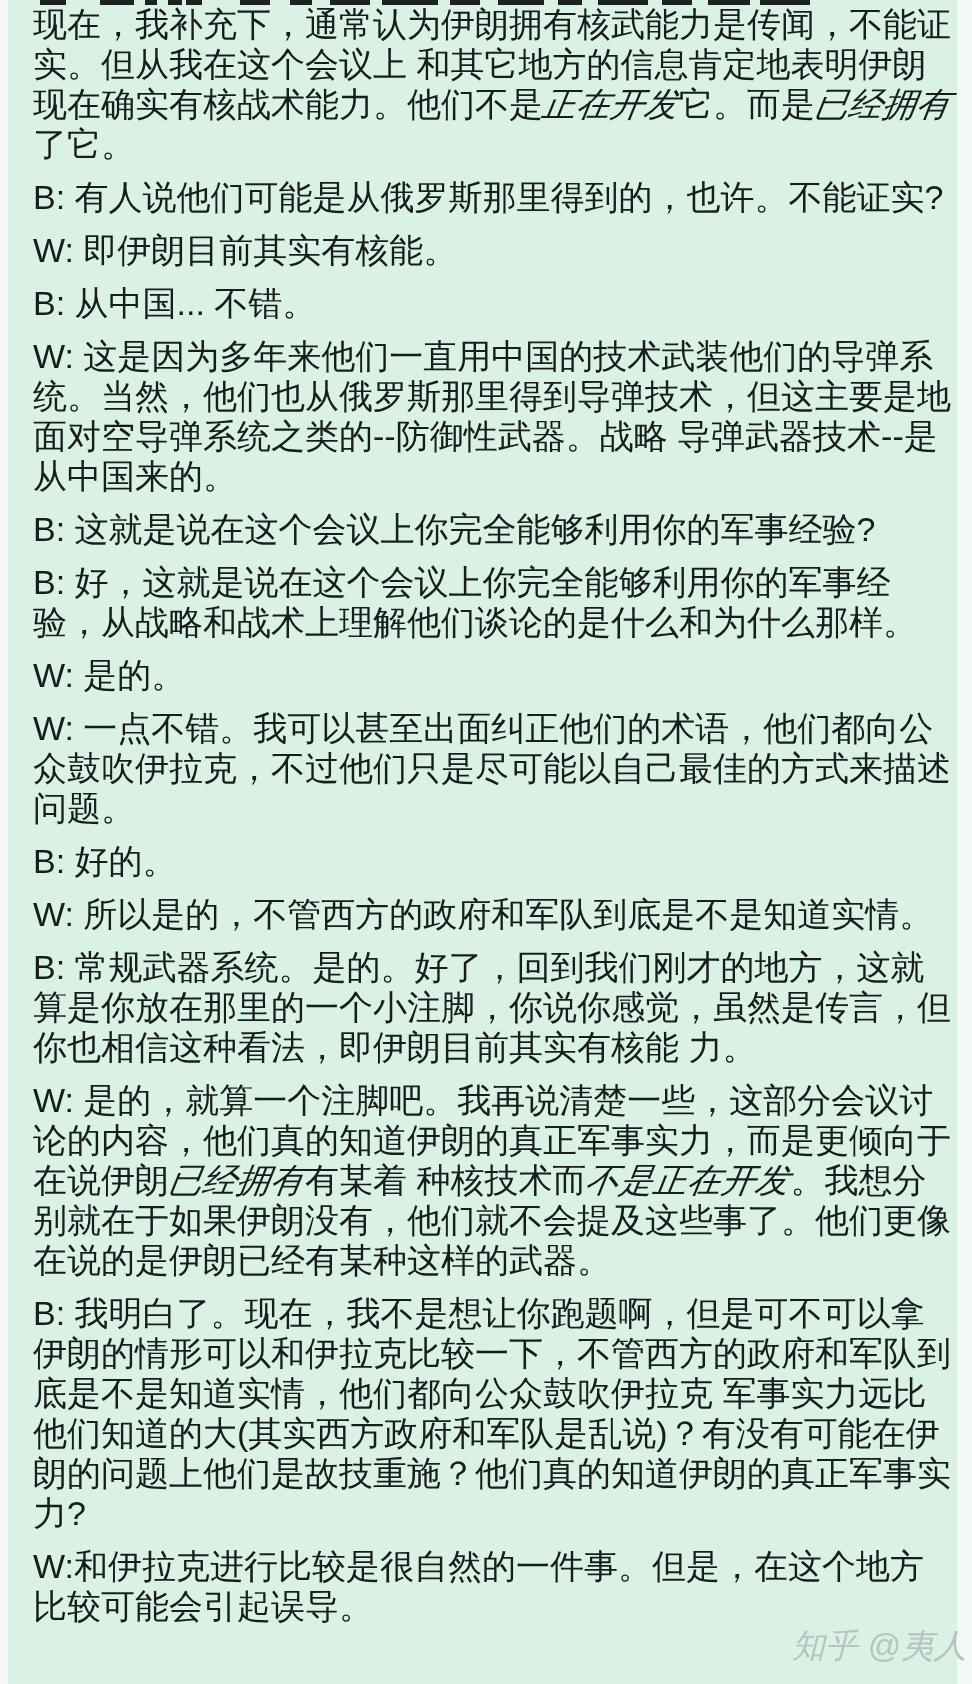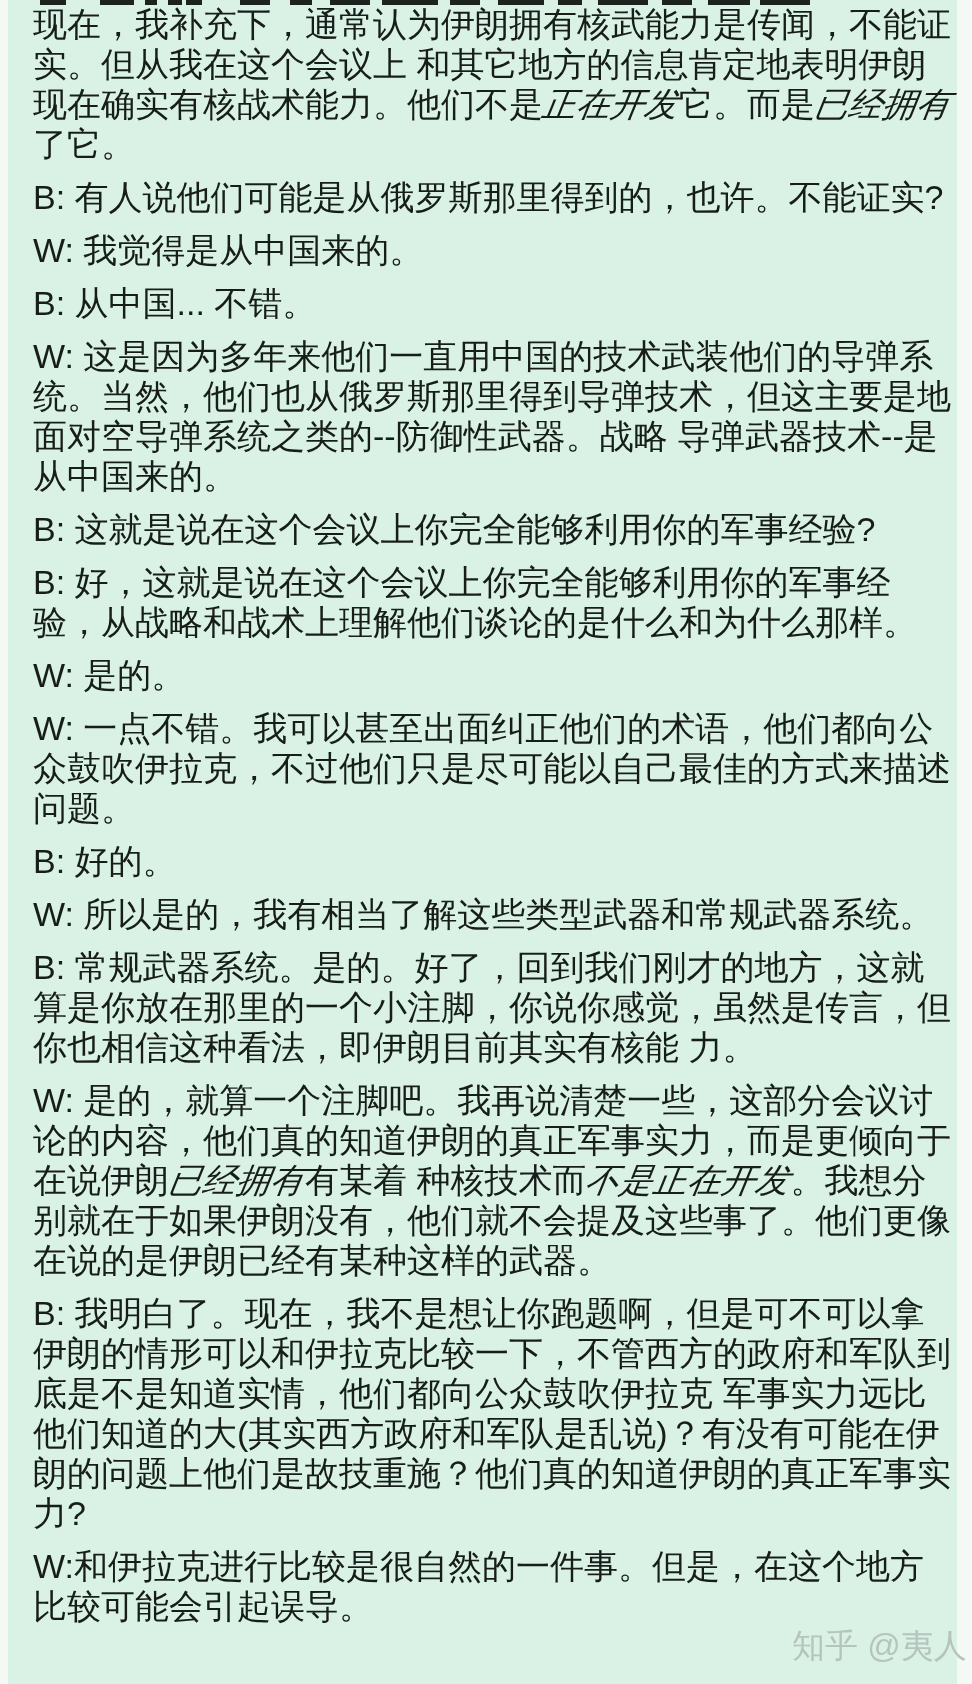--- a/index.html
+++ b/index.html
@@ -39,20 +39,21 @@
     font-style: italic;
     display: inline-block;
     transform: skewX(-9deg);
   }
   .watermark {
     position: absolute;
     left: 792px; top: 1624px;
     font-size: 33px;
     color: #b5c5be;
     white-space: nowrap;
+    font-style: italic;
   }
 </style>
 </head>
 <body style="background: rgb(217, 242, 229);">
 
 <div class="edge-strip edge-left" style="background: rgb(244, 249, 246);"></div>
 <div class="edge-strip edge-right" style="background: rgb(244, 249, 246);"></div>
 
 <div class="clipped-line">
     <div class="clipped-frag" style="left: 40px; width: 26px;"></div>
@@ -69,28 +70,28 @@
     <div class="clipped-frag" style="left: 558px; width: 24px;"></div>
     <div class="clipped-frag" style="left: 598px; width: 50px;"></div>
     <div class="clipped-frag" style="left: 662px; width: 30px;"></div>
     <div class="clipped-frag" style="left: 708px; width: 42px;"></div>
     <div class="clipped-frag" style="left: 760px; width: 50px;"></div>
   </div>
 
 <div class="transcript" style="color: rgb(23, 29, 25);">
     <p class="para"><span>现在，我补充下，通常认为伊朗拥有核武能力是传闻，不能证实。但从我在这个会议上 和其它地方的信息肯定地表明伊朗现在确实有核战术能力。他们不是</span><span class="it">正在开发</span><span>它。而是</span><span class="it">已经拥有</span><span>了它。</span></p>
     <p class="para"><span>B: 有人说他们可能是从俄罗斯那里得到的，也许。不能证实?</span></p>
-    <p class="para"><span>W: 我觉得是从中国来的。</span></p>
+    <p class="para"><span>W: 即伊朗目前其实有核能。</span></p>
     <p class="para"><span>B: 从中国... 不错。</span></p>
     <p class="para"><span>W: 这是因为多年来他们一直用中国的技术武装他们的导弹系统。当然，他们也从俄罗斯那里得到导弹技术，但这主要是地面对空导弹系统之类的--防御性武器。战略 导弹武器技术--是从中国来的。</span></p>
     <p class="para"><span>B: 这就是说在这个会议上你完全能够利用你的军事经验?</span></p>
     <p class="para"><span>B: 好，这就是说在这个会议上你完全能够利用你的军事经验，从战略和战术上理解他们谈论的是什么和为什么那样。</span></p>
     <p class="para"><span>W: 是的。</span></p>
     <p class="para"><span>W: 一点不错。我可以甚至出面纠正他们的术语，他们都向公众鼓吹伊拉克，不过他们只是尽可能以自己最佳的方式来描述问题。</span></p>
     <p class="para"><span>B: 好的。</span></p>
-    <p class="para"><span>W: 所以是的，我有相当了解这些类型武器和常规武器系统。</span></p>
+    <p class="para"><span>W: 所以是的，不管西方的政府和军队到底是不是知道实情。</span></p>
     <p class="para"><span>B: 常规武器系统。是的。好了，回到我们刚才的地方，这就算是你放在那里的一个小注脚，你说你感觉，虽然是传言，但你也相信这种看法，即伊朗目前其实有核能 力。</span></p>
     <p class="para"><span>W: 是的，就算一个注脚吧。我再说清楚一些，这部分会议讨论的内容，他们真的知道伊朗的真正军事实力，而是更倾向于在说伊朗</span><span class="it">已经拥有</span><span>有某着 种核技术而</span><span class="it">不是正在开发</span><span>。我想分别就在于如果伊朗没有，他们就不会提及这些事了。他们更像在说的是伊朗已经有某种这样的武器。</span></p>
     <p class="para"><span>B: 我明白了。现在，我不是想让你跑题啊，但是可不可以拿伊朗的情形可以和伊拉克比较一下，不管西方的政府和军队到底是不是知道实情，他们都向公众鼓吹伊拉克 军事实力远比他们知道的大(其实西方政府和军队是乱说)？有没有可能在伊朗的问题上他们是故技重施？他们真的知道伊朗的真正军事实力?</span></p>
     <p class="para"><span>W:和伊拉克进行比较是很自然的一件事。但是，在这个地方比较可能会引起误导。</span></p>
   </div>
 
 <div class="watermark" style="color: rgb(181, 197, 190);">知乎 @夷人</div>
 
 </body></html>

